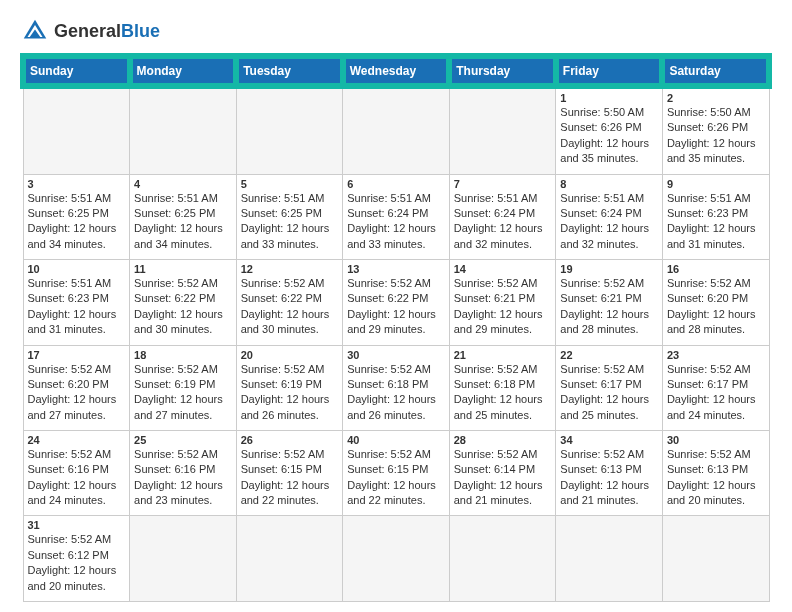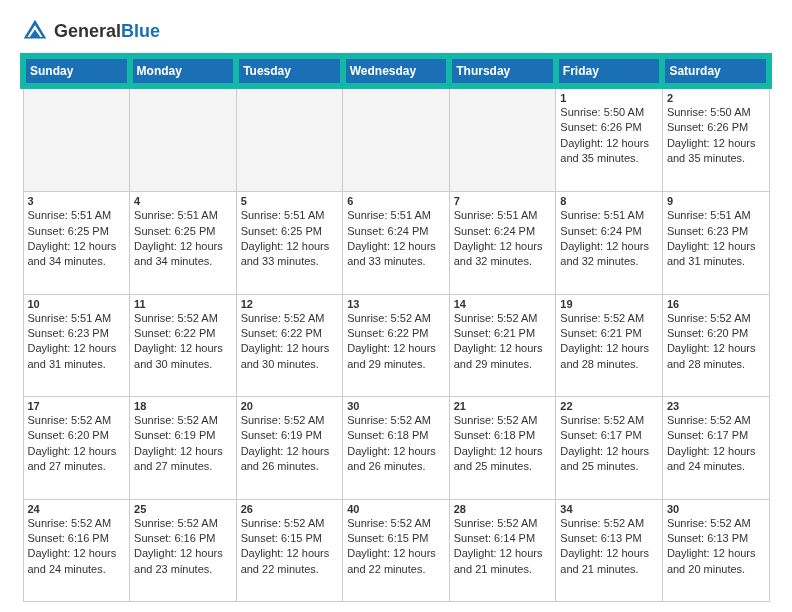--- a/index.html
+++ b/index.html
@@ -347,15 +347,30 @@
 and 21 minutes.</div>
           </td>
           <td>
             <span class="day-num">30</span>
             <div class="day-info" style="white-space: pre-line;">Sunrise: 5:52 AM
 Sunset: 6:13 PM
 Daylight: 12 hours
 and 20 minutes.</div>
           </td>
         </tr>
+        <tr>
+          <td class="last-row">
+            <span class="day-num">31</span>
+            <div class="day-info" style="white-space: pre-line;">Sunrise: 5:52 AM
+Sunset: 6:12 PM
+Daylight: 12 hours
+and 20 minutes.</div>
+          </td>
+          <td class="last-row empty"></td>
+          <td class="last-row empty"></td>
+          <td class="last-row empty"></td>
+          <td class="last-row empty"></td>
+          <td class="last-row empty"></td>
+          <td class="last-row empty"></td>
+        </tr>
       </tbody>
   </table>
 </div>
 
 </body></html>

